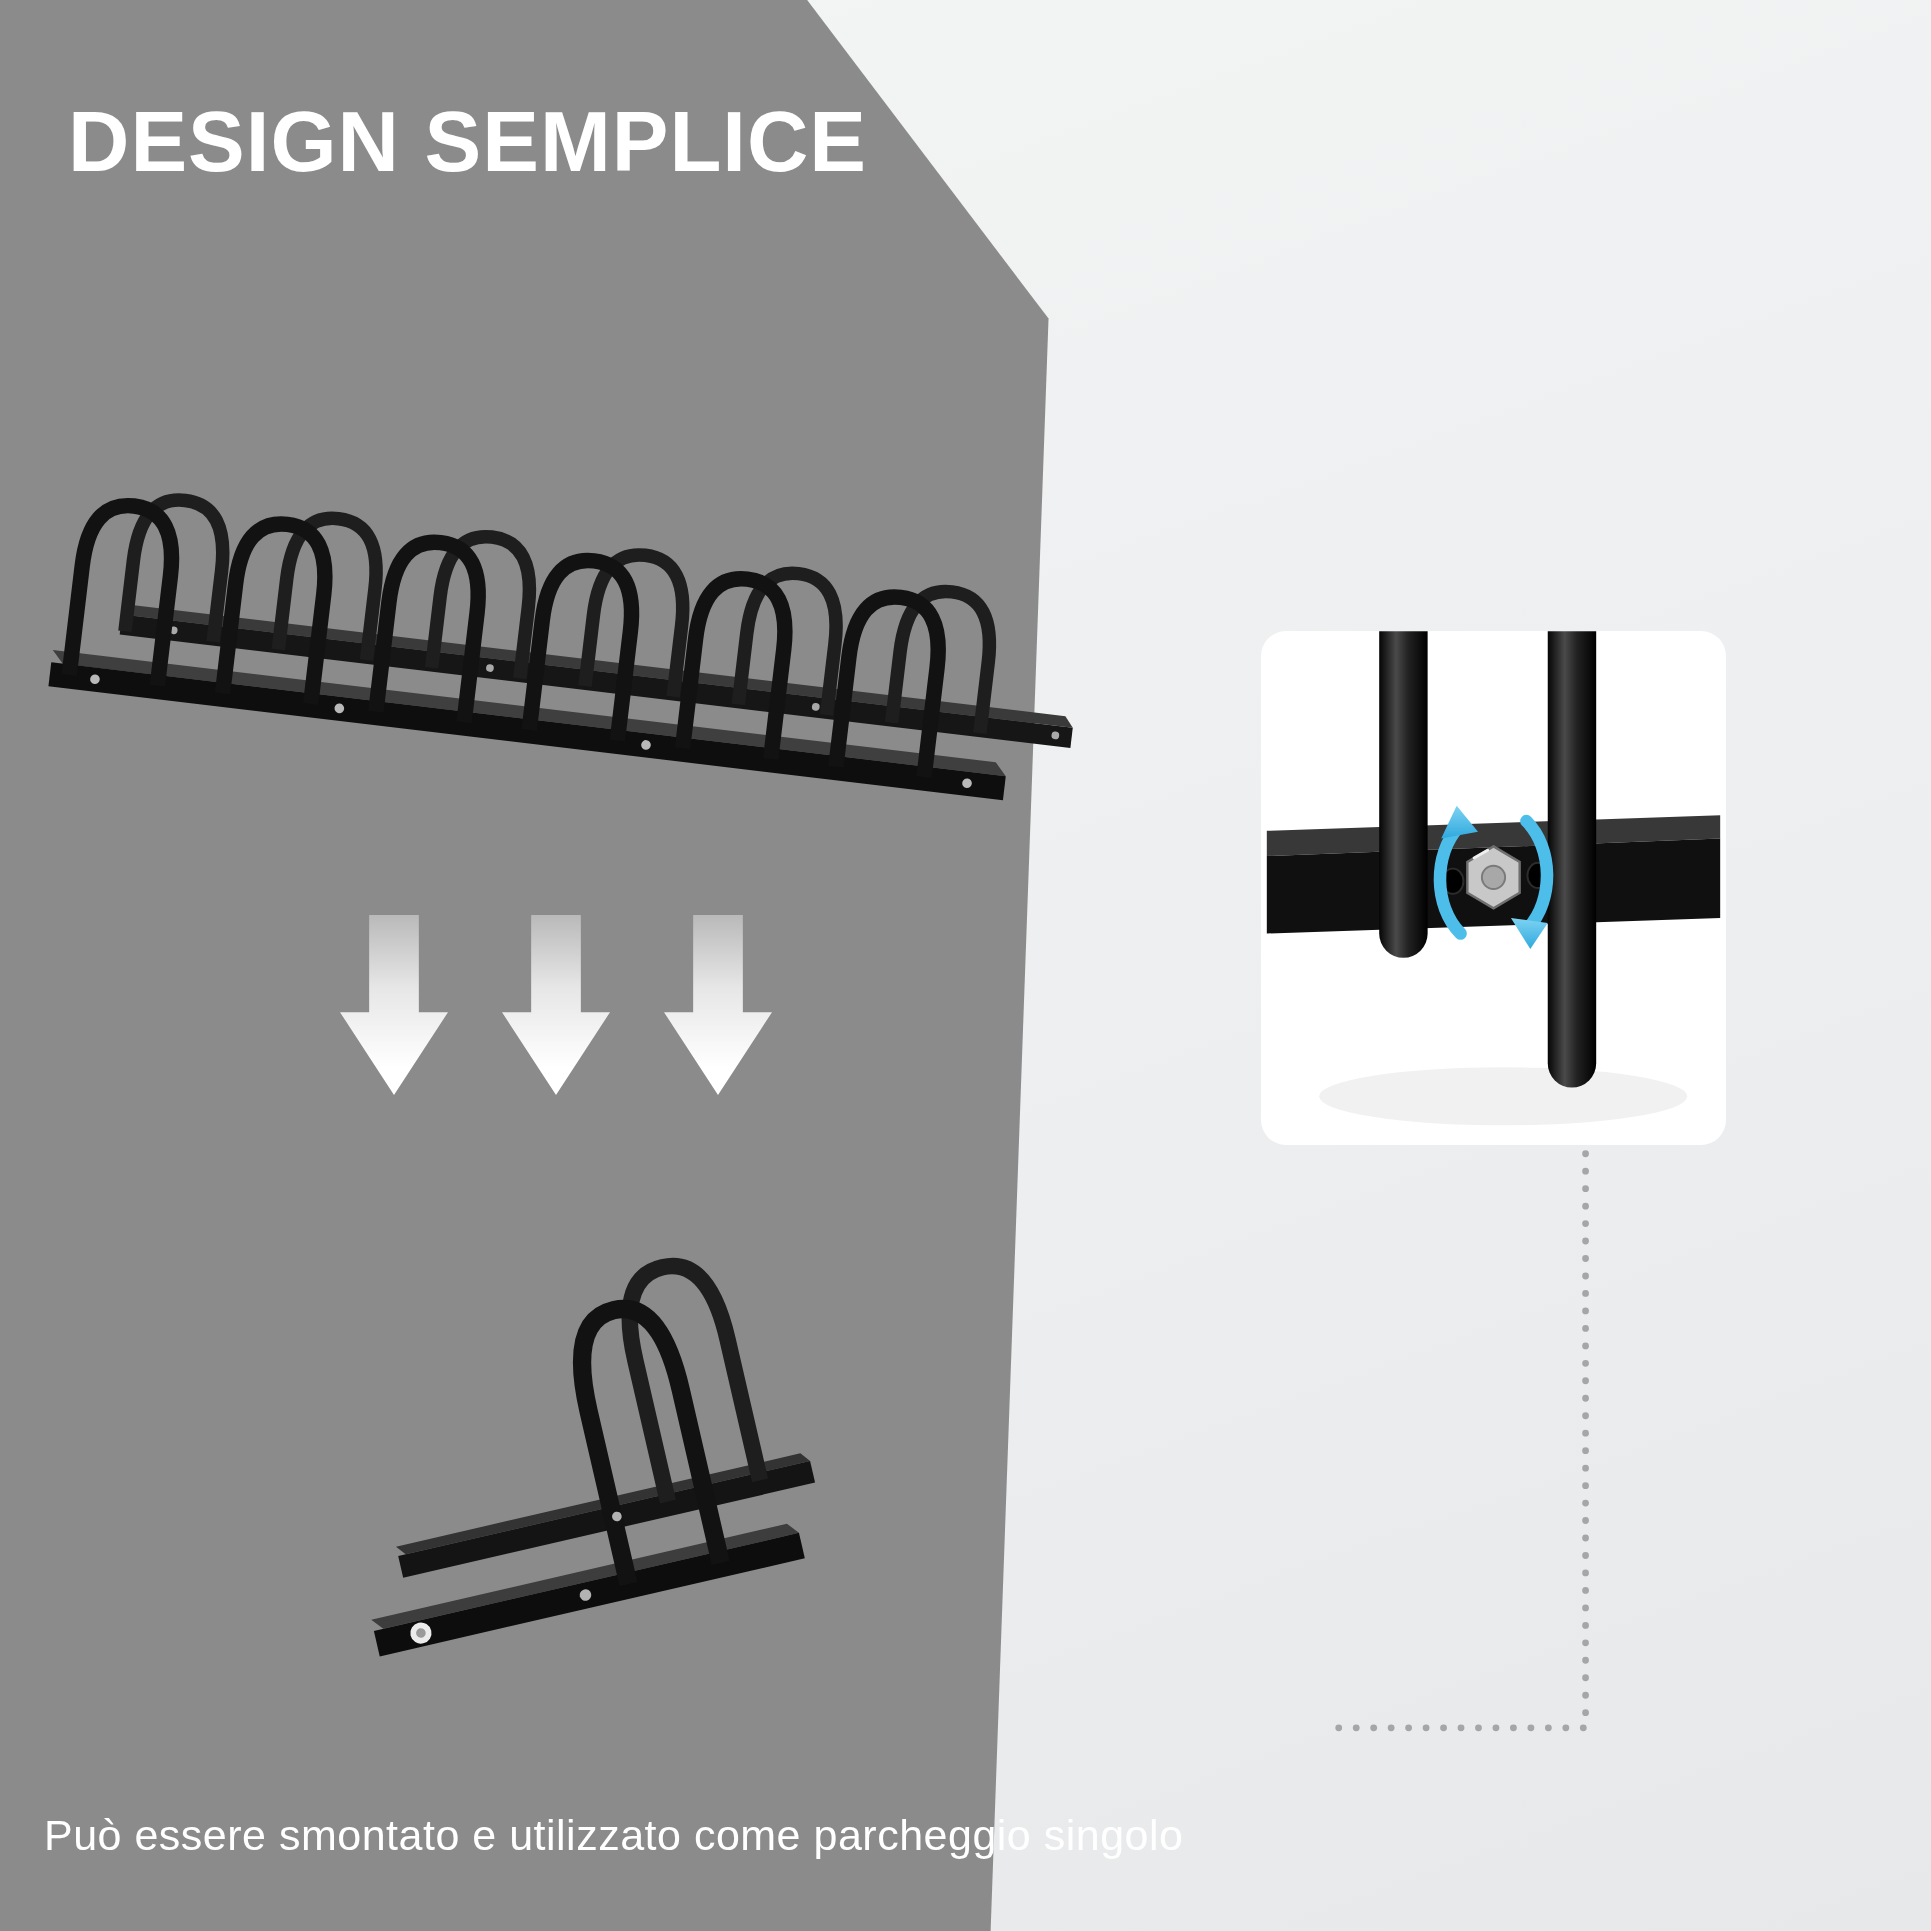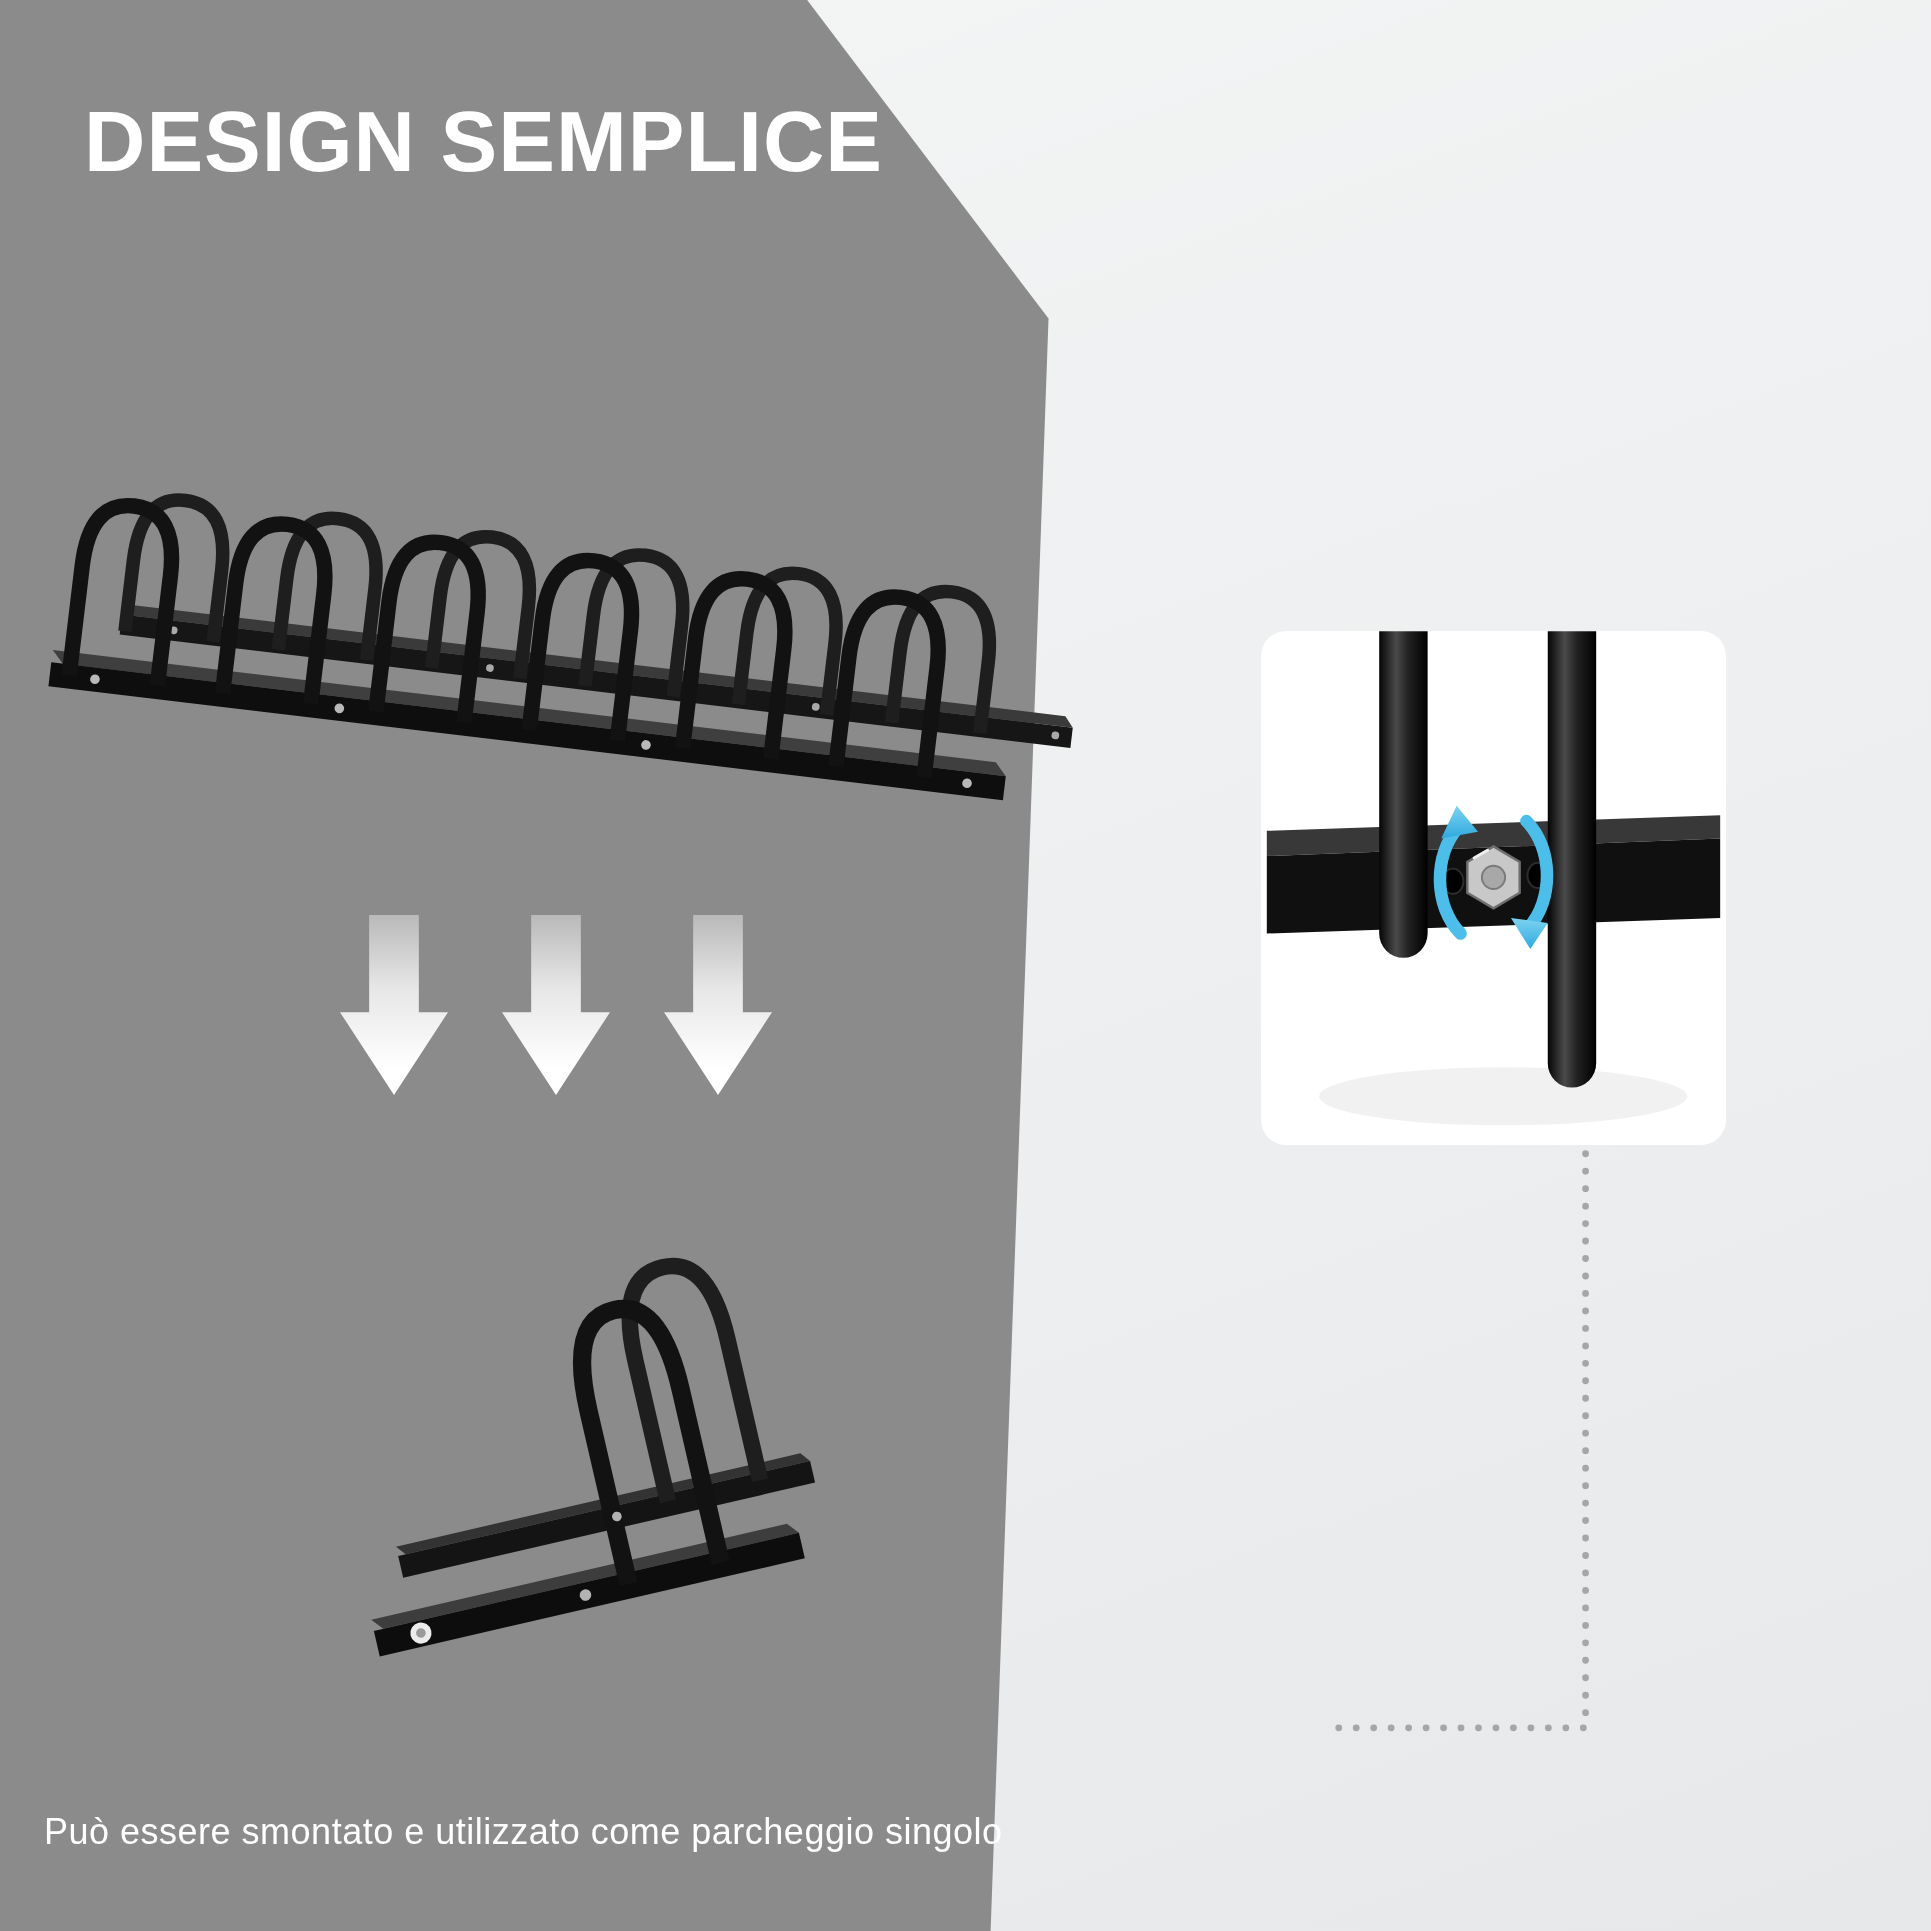--- a/index.html
+++ b/index.html
@@ -21,26 +21,25 @@
   .panel{
     position:absolute;inset:0;
     background:var(--panel-gray,#8b8b8b);
     clip-path:polygon(0 0, 41.8% 0, 54.3% 16.5%, 51.3% 100%, 0 100%);
   }
   .page-title{
     position:absolute;left:68px;top:93px;
     color:var(--text-white,#fff);
     font-size:85px;font-weight:700;letter-spacing:1px;
     white-space:nowrap;
-    margin-left:16px;
   }
   .caption{
     position:absolute;left:44px;top:1811px;
     color:var(--text-white,#fff);
-    font-size:36px;font-weight:400;letter-spacing:0.5px;
+    font-size:43px;font-weight:400;letter-spacing:0.5px;
     white-space:nowrap;
   }
   .rack6{position:absolute;left:24px;top:430px;width:1072px;height:415px;overflow:visible;}
   .rack1{position:absolute;left:323px;top:1115px;width:541px;height:637px;overflow:visible;}
   .arrows{
     position:absolute;left:340px;top:915px;
     display:flex;gap:54px;
   }
   .down-arrow{
     width:108px;height:180px;

